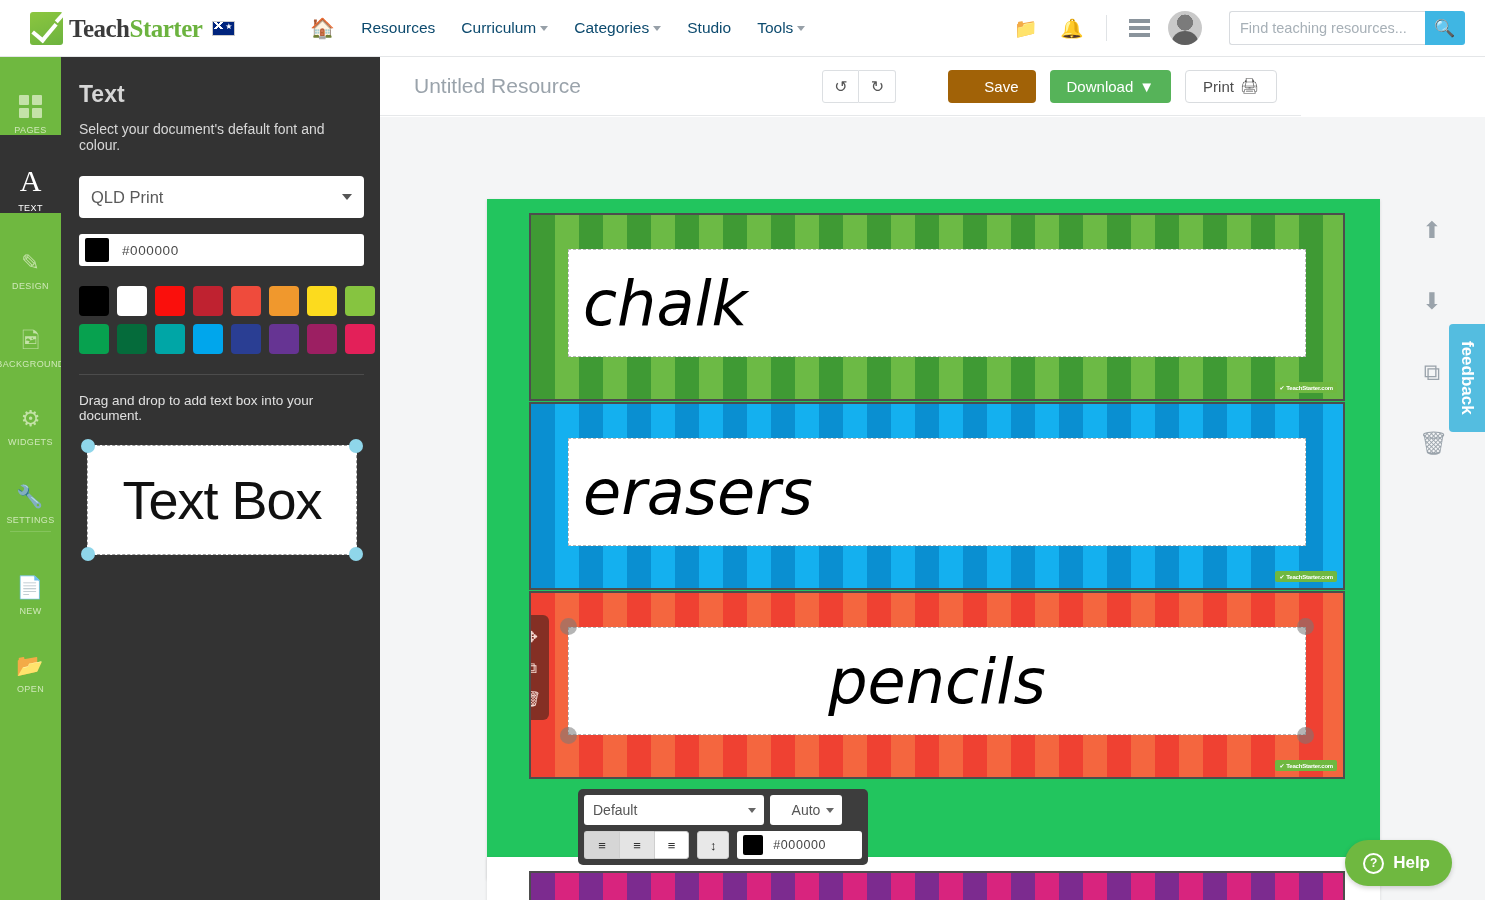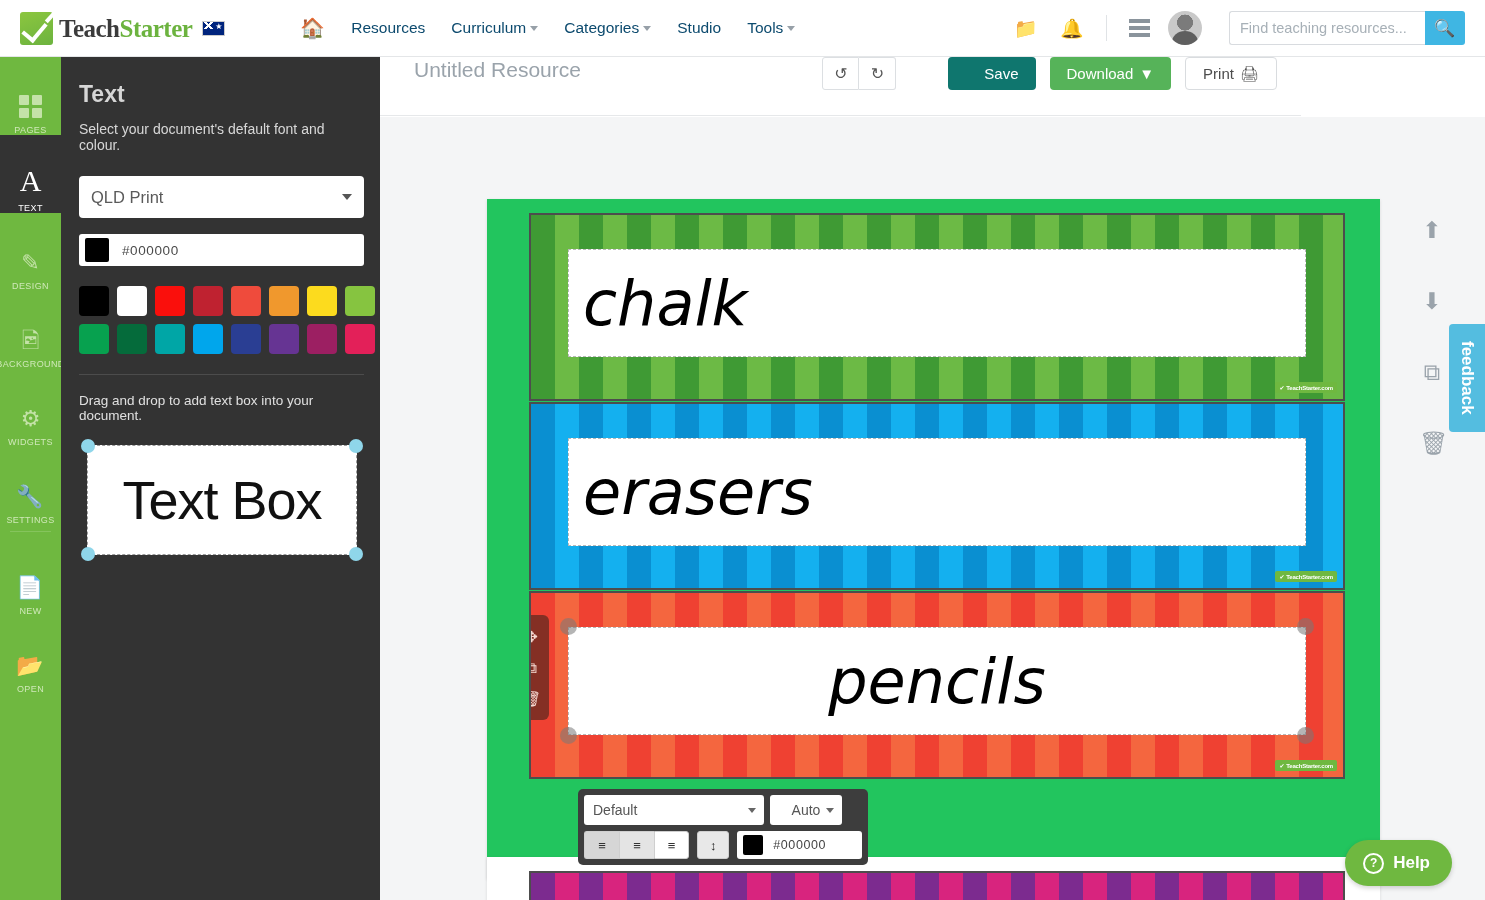--- a/index.html
+++ b/index.html
@@ -12,21 +12,21 @@
   }
 
   
   #topnav {
     position: absolute; top: 0; left: 0;
     width: 1485px; height: 57px;
     background: #ffffff;
     border-bottom: 1px solid #e4e6e8;
     display: flex; align-items: center;
   }
-  #brand { display: flex; align-items: center; margin-left: 20px; }
+  #brand { display: flex; align-items: center; margin-left: 30px; }
   .logo-check {
     width: 33px; height: 33px; border-radius: 3px;
     background: linear-gradient(160deg,#8cc63f 0%,#6cb33f 100%);
     position: relative; margin-right: 6px;
   }
   .logo-check::after {
     content: ""; position: absolute;
     left: 7px; top: 6px;
     width: 11px; height: 19px;
     border: solid #ffffff; border-width: 0 4px 4px 0;
@@ -151,21 +151,21 @@
   .hndl {
     position:absolute; width:14px;height:14px;border-radius:50%;
     background:#8fd6ea;
   }
   .hndl.tl{left:-7px;top:-7px;} .hndl.tr{right:-7px;top:-7px;}
   .hndl.bl{left:-7px;bottom:-7px;} .hndl.br{right:-7px;bottom:-7px;}
 
   
   #editorbar {
     position:absolute; left:380px; top:57px; width:921px; height:59px;
-    background:#ffffff; border-bottom:1px solid #e6e8ea; display:flex; align-items:flex-start;
+    background:#ffffff; border-bottom:1px solid #e6e8ea; display:flex; align-items:center;
   }
   #doctitle {
     margin-left:32px; font-size:21px; color:#9aa3ab;
     background:transparent; border:none; outline:none; width:420px;
     font-family:"Liberation Sans",sans-serif;
   }
   #barright { margin-left:auto; display:flex; align-items:center; padding-right:24px; gap:0; }
   .ur-group { display:flex; }
   .ur-btn {
     width:37px;height:33px;border:1px solid #dcdfe2; background:#fff;
@@ -420,21 +420,21 @@
   </div>
 </div>
 
 <div id="editorbar">
   <input id="doctitle" value="Untitled Resource" style="">
   <div id="barright">
     <div class="ur-group">
       <div class="ur-btn l">↺</div>
       <div class="ur-btn r">↻</div>
     </div>
-    <button class="tbtn" id="savebtn" style="background: #0f766e; padding-left: 36px;">
+    <button class="tbtn" id="savebtn" style="background: #a16207; padding-left: 36px;">
       <span>Save</span>
     </button>
     <button class="tbtn" id="downloadbtn" style="background: rgb(86, 179, 89);">
       <span>Download</span>
       <span>▼</span>
     </button>
     <button class="tbtn" id="printbtn">
       <span>Print</span>
       <span>🖨</span>
     </button>

